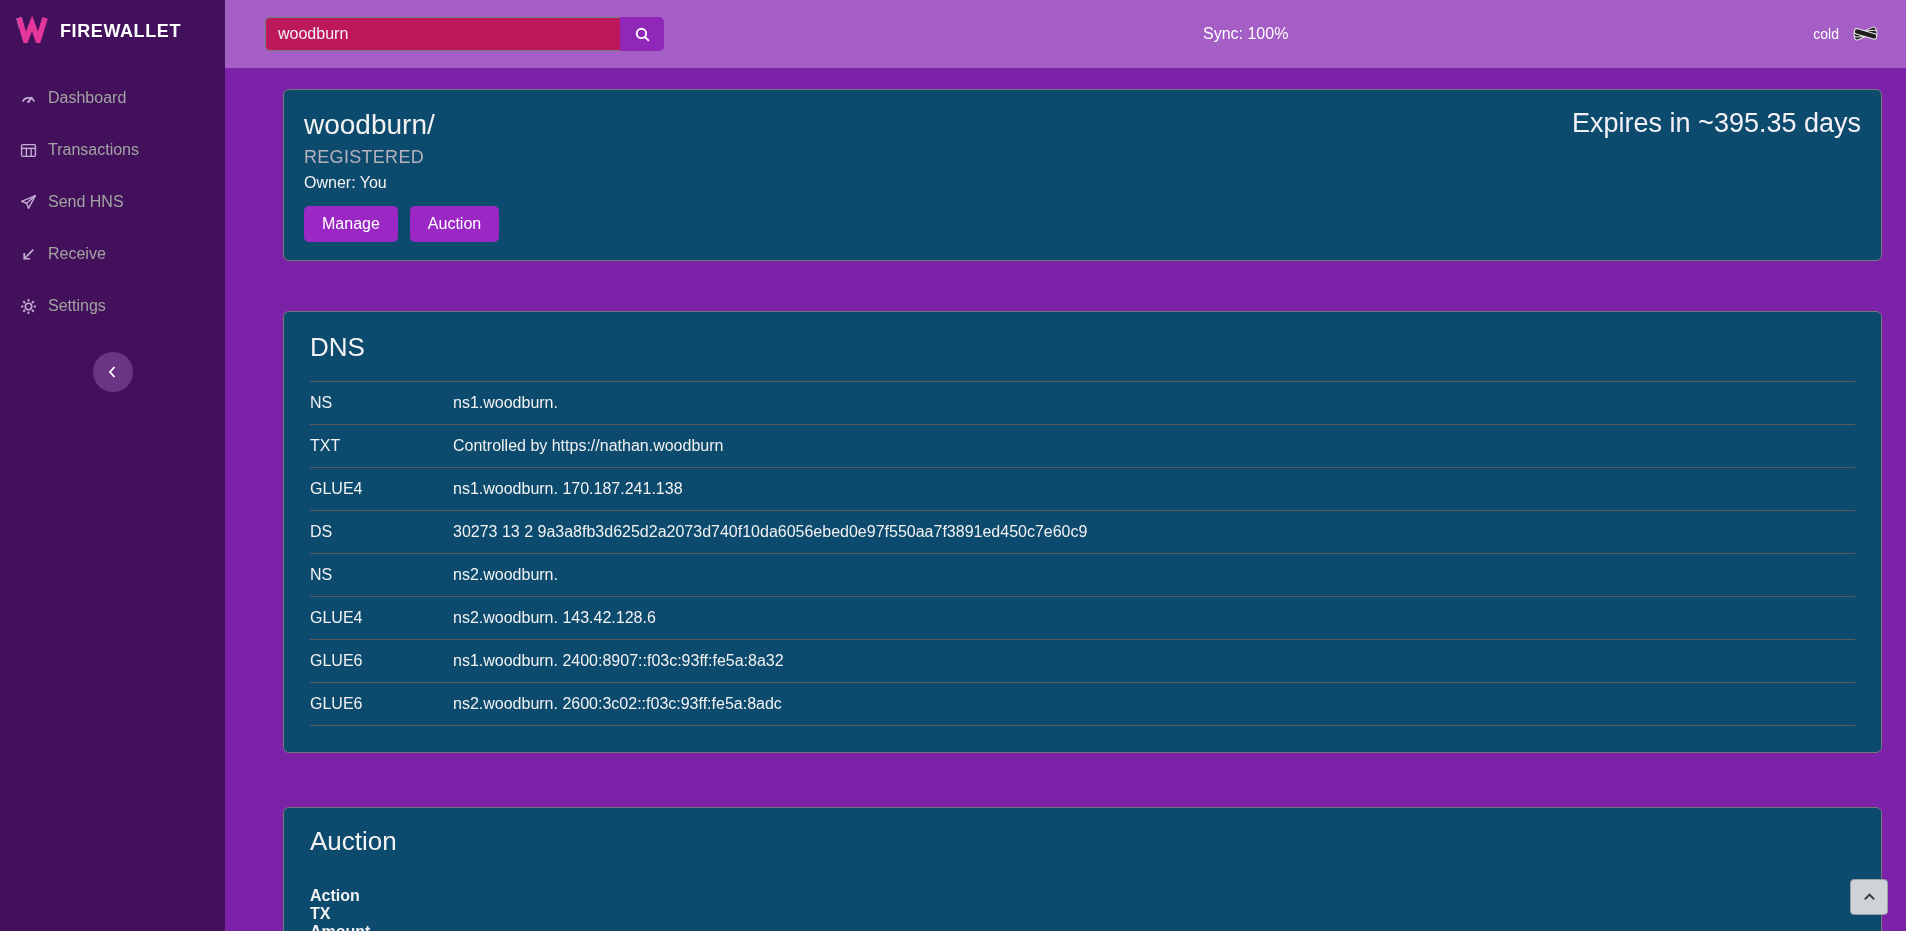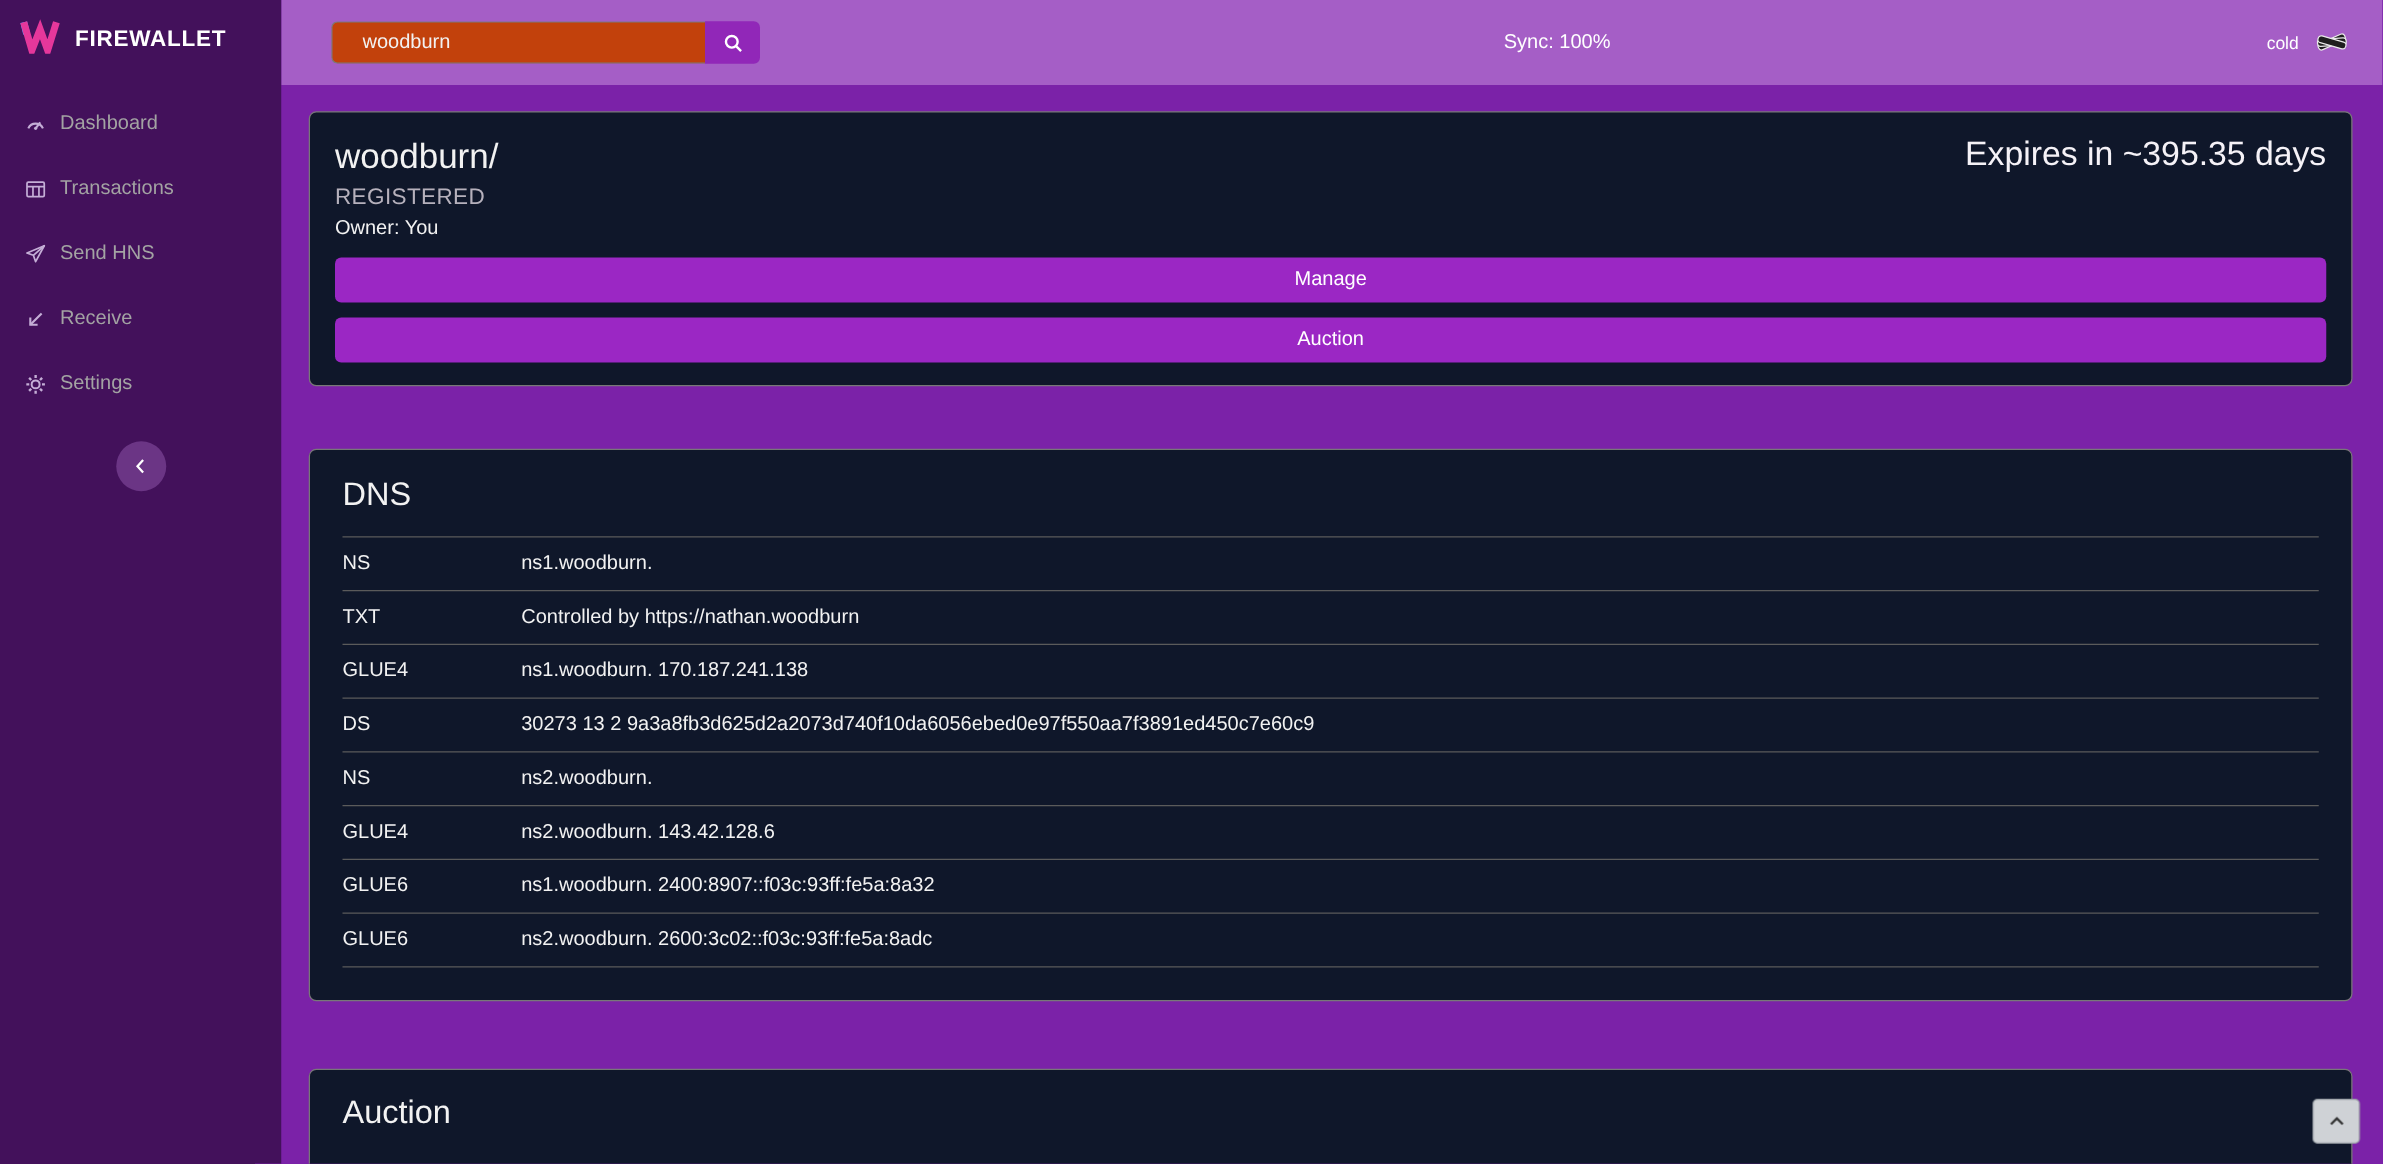--- a/index.html
+++ b/index.html
@@ -42,53 +42,54 @@
   .main-col { flex: 1; display: flex; flex-direction: column; height: 100%; }
 
   .topbar {
     height: 68px; min-height: 68px;
     background: #a55ec6;
     display: flex; align-items: center;
     padding: 0 22px; position: relative; z-index: 2;
   }
   .search-group { display: flex; margin-left: 18px; }
   .search-input {
-    width: 299px; height: 34px;
-    background: #c2410c; border: 1px solid #7a7a7a; border-right: none;
+    width: 355px; height: 34px;
+    background: #be185d; border: 1px solid #7a7a7a; border-right: none;
     border-radius: 5px 0 0 5px; outline: none;
-    color: #f2f2f2; font-size: 16px; padding: 0 24px;
+    color: #f2f2f2; font-size: 16px; padding: 0 12px;
     font-family: "Liberation Sans", sans-serif;
   }
   .search-btn {
     width: 44px; height: 34px; border: none; cursor: pointer;
     background: #9127b8; border-radius: 0 5px 5px 0;
     display: flex; align-items: center; justify-content: center;
   }
   .sync-label { position: absolute; left: 958px; font-size: 16px; color: #fff; margin-left: 20px; }
   .cold-group { margin-left: auto; display: flex; align-items: center; gap: 9px; }
   .cold-label { font-size: 14px; color: #fff; }
   .wallet-mode-icon { cursor: pointer; display: inline-flex; }
 
   
   .content { flex: 1; padding: 21px 24px 0 22px; overflow: hidden; }
   .card {
-    background: #0f172a;
+    background: #0c4a6e;
     border: 1px solid #787878;
     border-radius: 6px;
     color: #f2f2f2;
+    margin-left: 36px;
   }
 
   
   .domain-card { padding: 18px 20px 18px 20px; margin-bottom: 50px; }
   .domain-head { display: flex; justify-content: space-between; align-items: flex-start; }
   .domain-name { font-size: 28px; font-weight: 500; line-height: 1.2; }
   .expires { font-size: 27px; font-weight: 400; color: #f5f2f7; }
   .domain-status { margin-top: 5px; font-size: 18px; color: #b6b1bc; letter-spacing: .3px; }
   .domain-owner { margin-top: 6px; font-size: 16px; }
-  .btn-row { margin-top: 14px; display: flex; gap: 12px; flex-direction: column; }
+  .btn-row { margin-top: 14px; display: flex; gap: 12px; }
   .btn {
     background: #9b27c4; color: #fff; border: none; cursor: pointer;
     border-radius: 5px; padding: 9px 18px; font-size: 16px;
     font-family: "Liberation Sans", sans-serif;
   }
 
   
   .dns-card { padding: 20px 26px 26px; margin-bottom: 54px; }
   .card-title { font-size: 26px; font-weight: 400; margin: 0 0 18px 0; }
   .dns-table { width: 100%; }

